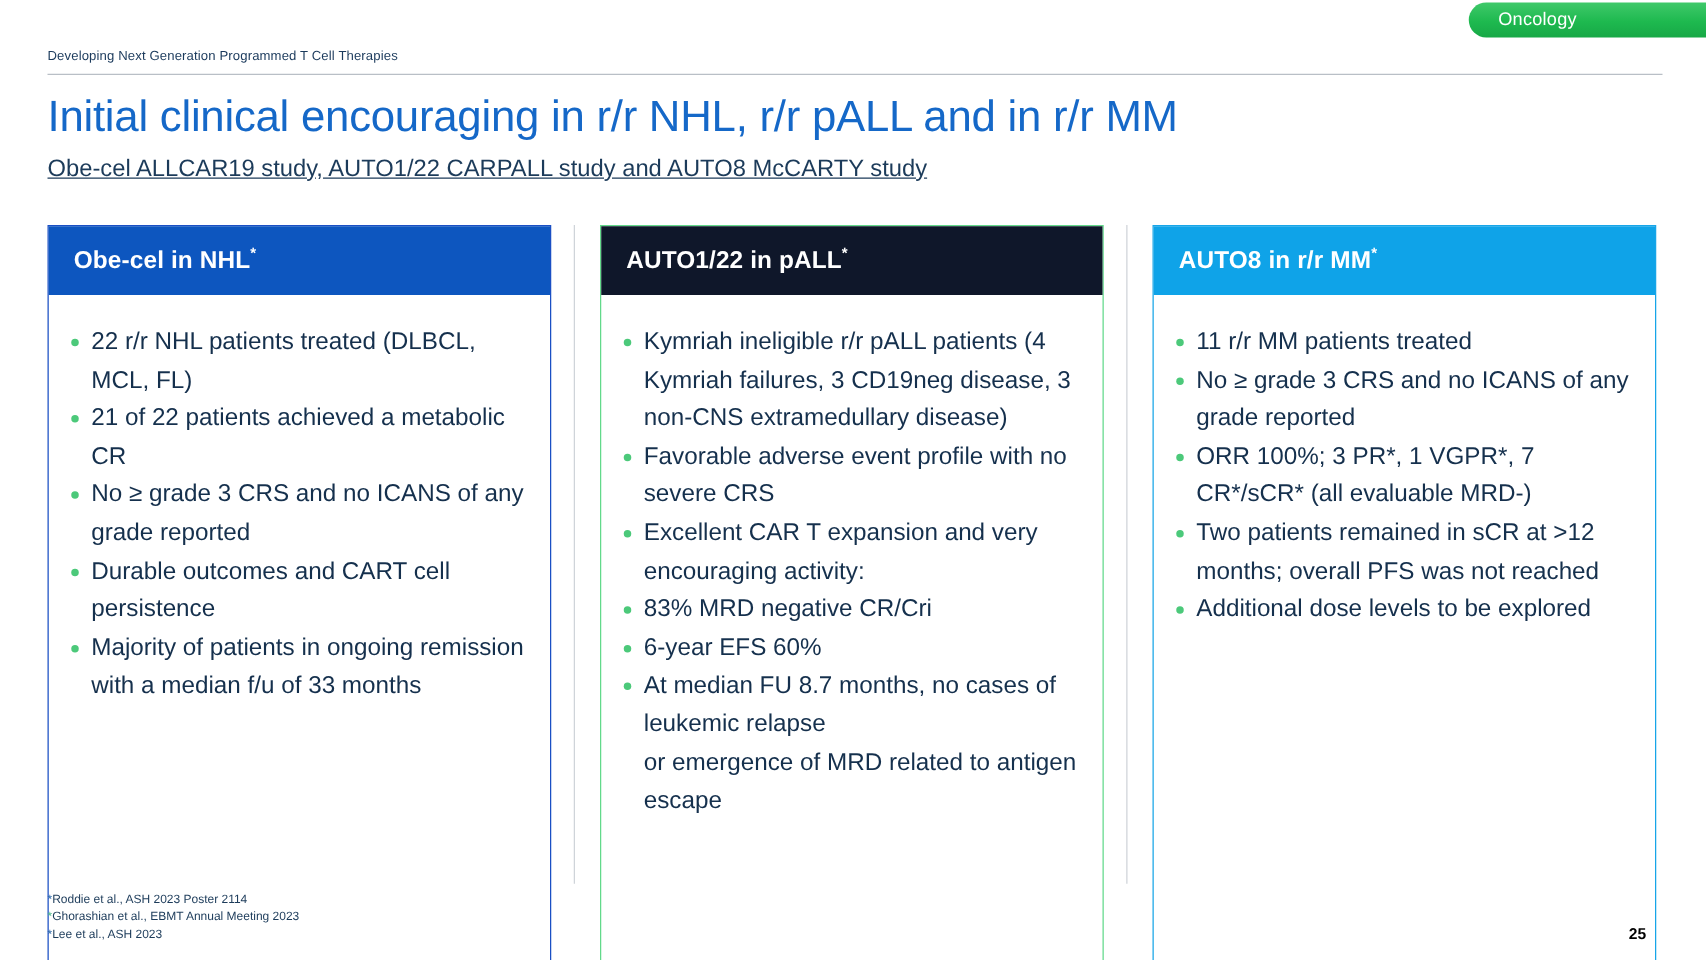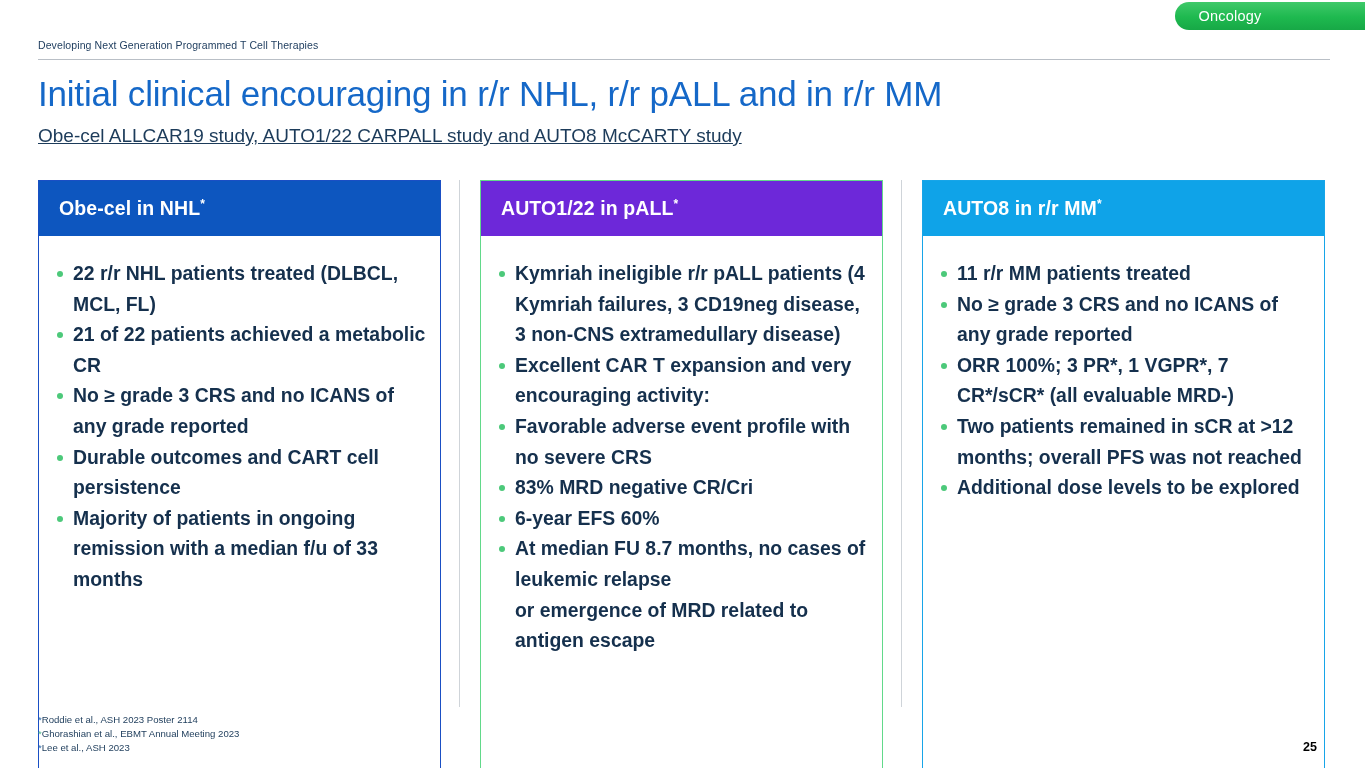--- a/index.html
+++ b/index.html
@@ -98,21 +98,21 @@
 
   .card-header {
     height: 55px;
     flex: 0 0 55px;
     display: flex;
     align-items: center;
     padding-left: 20px;
     box-sizing: border-box;
   }
   .c1 .card-header { background: #0d56bf; }
-  .c2 .card-header { background: #6d28d9; }
+  .c2 .card-header { background: #0f172a; }
   .c3 .card-header { background: #0fa3e8; }
 
   .card-header-text {
     color: #ffffff;
     font-size: 19.5px;
     font-weight: bold;
     letter-spacing: .1px;
   }
   .sup {
     font-size: 12px;
@@ -123,21 +123,20 @@
   .card-body {
     flex: 1 1 auto;
     padding: 22px 14px 10px 10px;
     box-sizing: border-box;
     overflow: hidden;
   }
   ul.bullets {
     list-style: none;
     margin: 0;
     padding: 0;
-    font-weight: bold;
   }
   ul.bullets li {
     position: relative;
     padding-left: 24px;
     margin: 0 0 0 0;
     font-size: 19.4px;
     line-height: 30.6px;
     color: #15304d;
     white-space: pre-line;
   }
@@ -219,22 +218,22 @@
     </div>
   </div>
 
   <div class="card c2">
     <div class="card-header">
       <span class="card-header-text"><span>AUTO1/22 in pALL</span><span class="sup">*</span></span>
     </div>
     <div class="card-body">
       <ul class="bullets">
         <li>Kymriah ineligible r/r pALL patients (4 Kymriah failures, 3 CD19neg disease, 3 non-CNS extramedullary disease)</li>
+        <li>Favorable adverse event profile with no severe CRS</li>
         <li>Excellent CAR T expansion and very encouraging activity:</li>
-        <li>Favorable adverse event profile with no severe CRS</li>
         <li>83% MRD negative CR/Cri</li>
         <li>6-year EFS 60%</li>
         <li>At median FU 8.7 months, no cases of leukemic relapse
 or emergence of MRD related to antigen escape</li>
       </ul>
     </div>
   </div>
 
   <div class="card c3">
     <div class="card-header">

